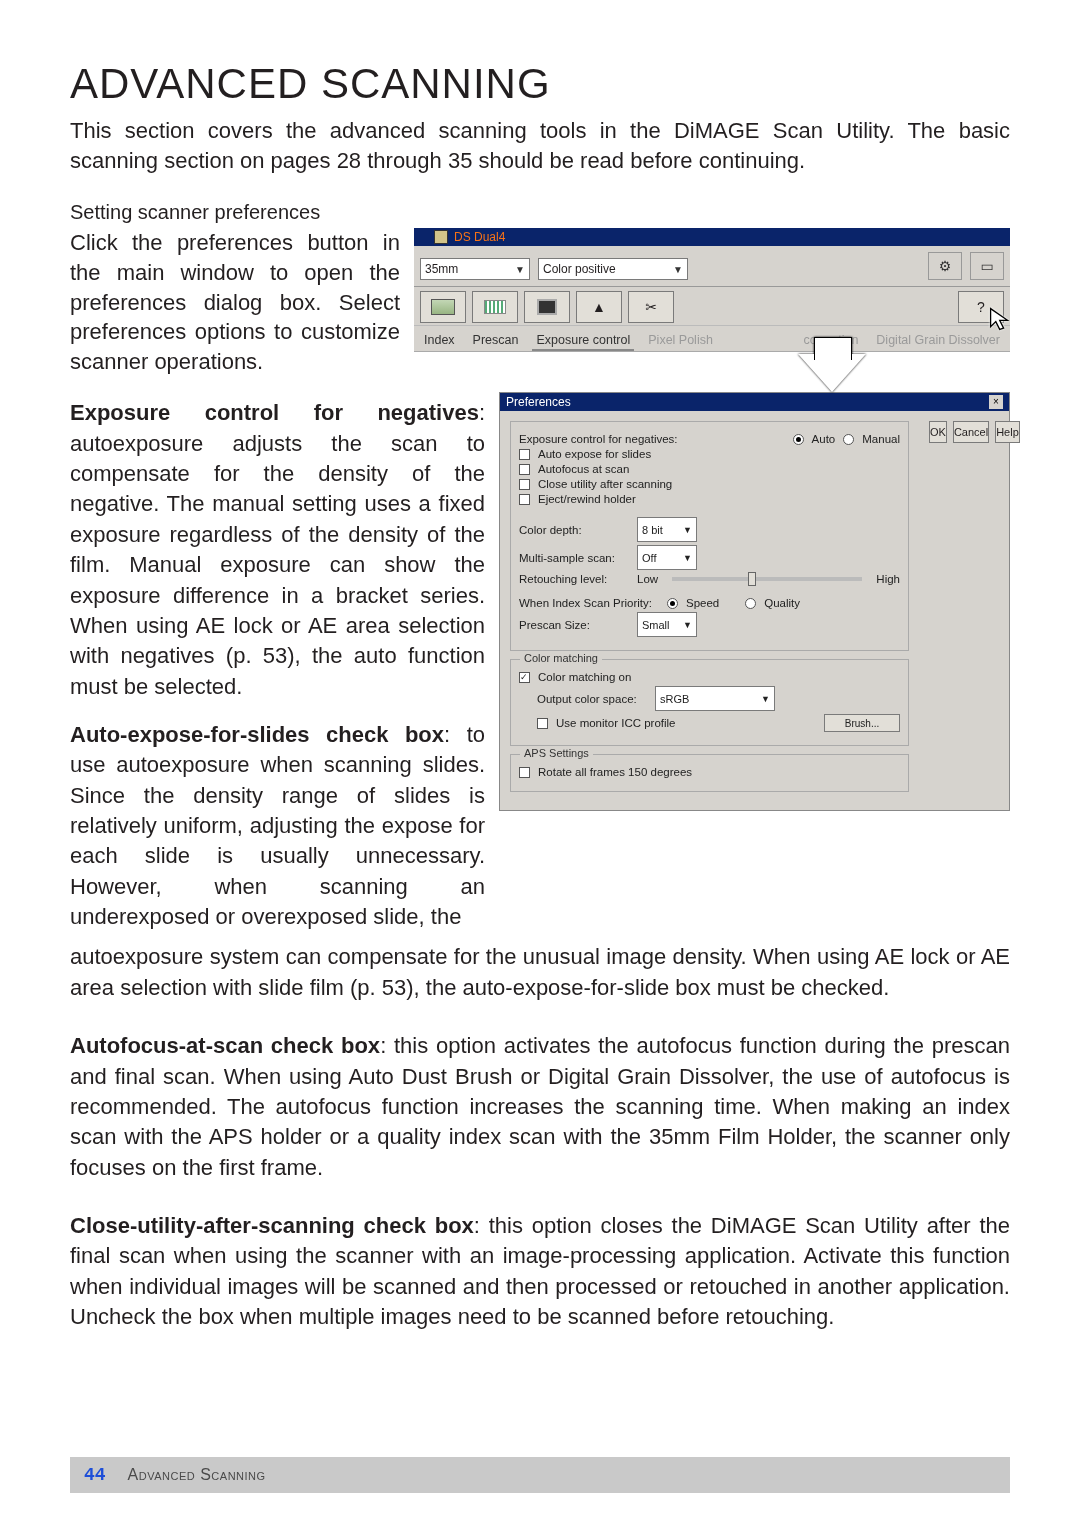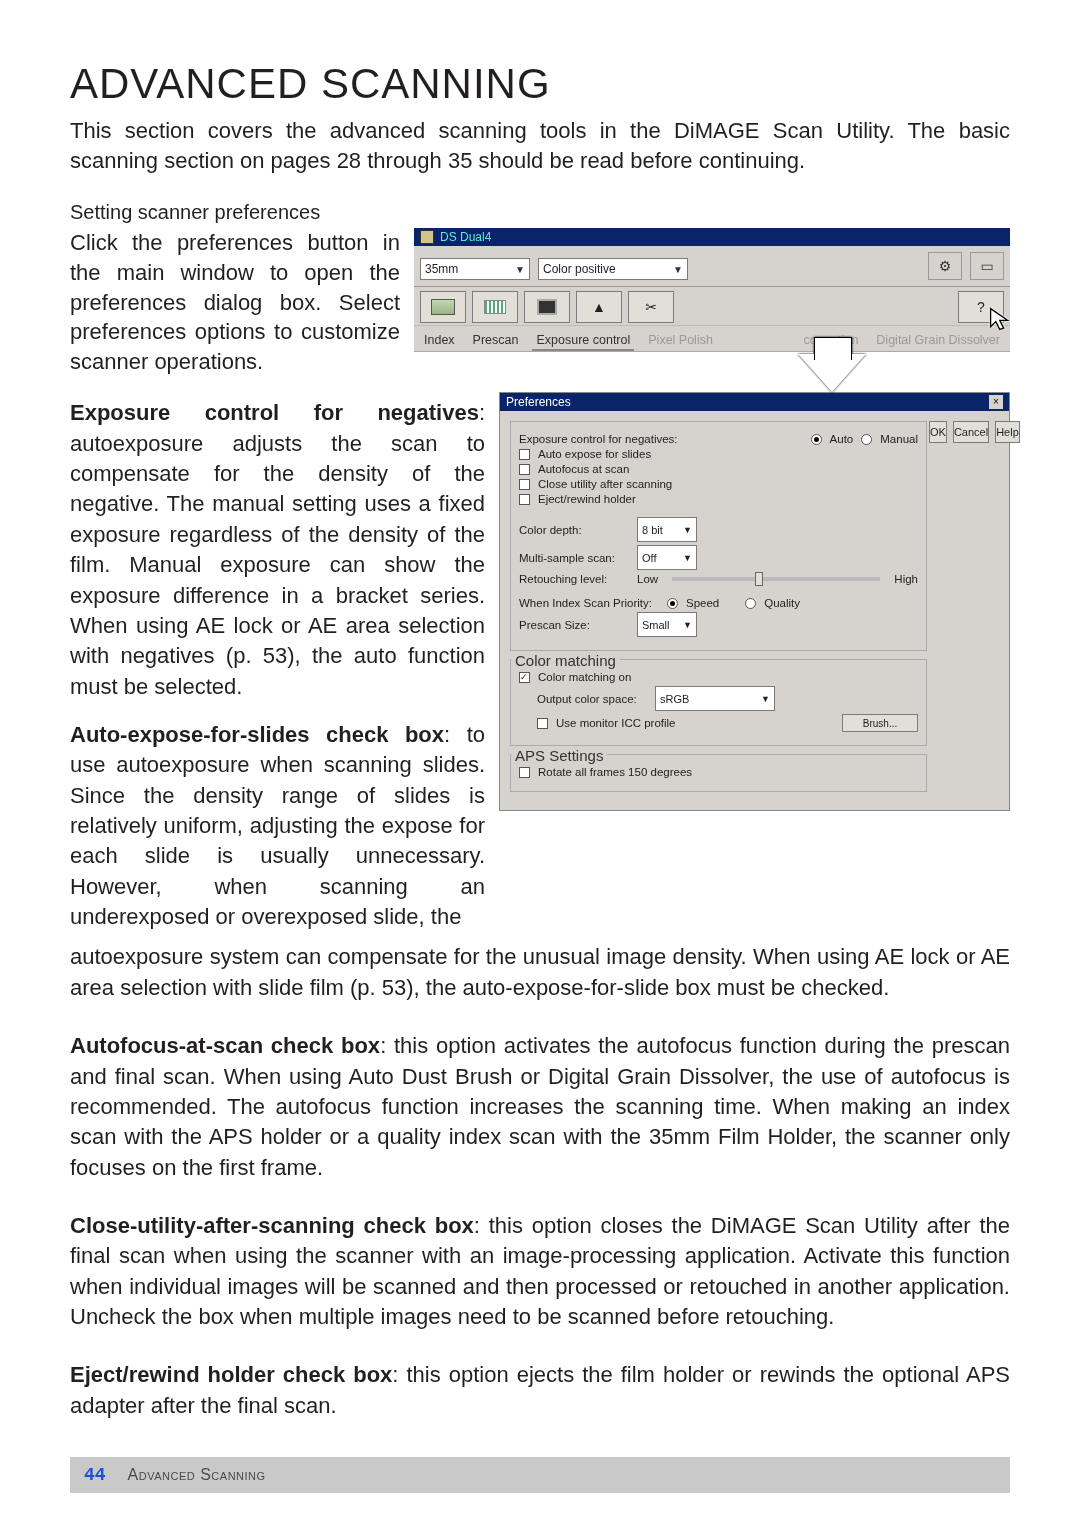--- a/index.html
+++ b/index.html
@@ -15,21 +15,21 @@
   .leftcol2 { width: 415px; font-size: 22px; line-height: 1.38; text-align: justify; }
   .para b { font-weight: 700; }
   .body { font-size: 22px; line-height: 1.38; text-align: justify; margin-top: 10px; }
   .sp { height: 18px; }
   .footer { position: absolute; left: 70px; right: 70px; bottom: 40px; background: #c9c9c9; height: 36px; display: flex; align-items: center; padding-left: 14px; gap: 22px; }
   .footer .pg { font-size: 18px; color: #1d4ed8; font-weight: 700; font-family: Liberation Mono, monospace; }
   .footer .sec { font-size: 16px; color: #4a4a4a; letter-spacing: 0.5px; font-variant: small-caps; }
 
   
   .app { border: 0; width: 100%; }
-  .titlebar { background: #0a246a; color: #5eead4; font-size: 12px; padding: 2px 6px; display: flex; align-items: center; gap: 6px; }
+  .titlebar { background: #0a246a; color: #f97316; font-size: 12px; padding: 2px 20px; display: flex; align-items: center; gap: 6px; }
   .logo-icon { width: 14px; height: 14px; background: #d2c48a; border: 1px solid #333; }
   .toolbar { background: #d6d3ce; padding: 6px; display: flex; align-items: flex-end; gap: 8px; border-bottom: 1px solid #999; }
   .sel { background: #fff; border: 1px solid #7a7a7a; height: 22px; font-size: 12px; padding: 1px 4px; min-width: 110px; display: inline-flex; align-items: center; justify-content: space-between; }
   .sel .arrow { font-size: 10px; color: #333; }
   .tbtn { width: 34px; height: 28px; background: #d6d3ce; border: 1px solid #999; display: inline-flex; align-items: center; justify-content: center; font-size: 14px; color: #333; }
   .iconrow { background: #d6d3ce; padding: 4px 6px 2px 6px; display: flex; gap: 6px; align-items: center; border-bottom: 1px solid #bbb; }
   .ibtn { width: 46px; height: 32px; border: 1px solid #7a7a7a; background: #e2dfd8; display: inline-flex; align-items: center; justify-content: center; font-size: 14px; }
   .ibtn .bars { width: 22px; height: 14px; background: repeating-linear-gradient(90deg, #5a7 0 2px, #fff 2px 4px); border: 1px solid #888; }
   .ibtn .film { width: 24px; height: 16px; border: 1px solid #555; background: linear-gradient(#c3d7b5,#98b583); position: relative; }
   .ibtn .mount { width: 20px; height: 16px; border: 2px solid #aaa; background: #333; }
@@ -39,38 +39,38 @@
   .tab.dim { color: #9a9a9a; }
   .tabstrip .right { margin-left: auto; display: flex; gap: 10px; }
 
   .arrow-down-wrap { display: flex; justify-content: center; margin: 2px 0 0 240px; }
   .arrow-down { width: 0; height: 0; border-left: 34px solid transparent; border-right: 34px solid transparent; border-top: 38px solid #fff; position: relative; filter: drop-shadow(0 0 1px #000); }
   .arrow-down::before { content: ""; position: absolute; left: -18px; top: -55px; width: 36px; height: 22px; background: #fff; border: 1px solid #000; border-bottom: none; }
 
   .pref { margin-top: -6px; border: 1px solid #888; background: #d6d3ce; }
   .pref-title { background: #0a246a; color: #fff; font-size: 12px; padding: 2px 6px; display: flex; justify-content: space-between; align-items: center; }
   .pref-title .x { width: 14px; height: 14px; background: #d6d3ce; color: #000; font-size: 10px; text-align: center; line-height: 14px; }
-  .pref-body { display: flex; padding: 10px 10px 10px 10px; gap: 2px; }
+  .pref-body { display: flex; padding: 10px 10px 10px 10px; gap: 20px; }
   .pref-main { flex: 1; font-size: 11.5px; color: #222; }
   .pref-side { width: 70px; display: flex; flex-direction: row; gap: 6px; }
   .pbtn { height: 22px; border: 1px solid #7a7a7a; background: #e2dfd8; font-size: 11px; display: flex; align-items: center; justify-content: center; }
   .group { border: 1px solid #aaa; padding: 8px 8px 10px 8px; margin-bottom: 8px; position: relative; }
   .row { display: flex; align-items: center; gap: 8px; margin: 3px 0; }
   .row label { font-size: 11.5px; }
   .chk { width: 11px; height: 11px; border: 1px solid #555; background: #fff; display: inline-block; }
   .chk.checked::after { content: "✓"; font-size: 9px; position: relative; top: -3px; left: 0; }
   .rad { width: 11px; height: 11px; border: 1px solid #555; border-radius: 50%; background: #fff; display: inline-block; position: relative; }
   .rad.checked::after { content: ""; position: absolute; left: 2px; top: 2px; width: 5px; height: 5px; background: #000; border-radius: 50%; }
   .lbl-right { margin-left: auto; }
   .fsel { background: #fff; border: 1px solid #7a7a7a; height: 25px; min-width: 60px; font-size: 11px; padding: 0 4px; display: inline-flex; align-items: center; justify-content: space-between; }
   .fsel .arrow { font-size: 9px; }
   .slider { flex: 1; height: 4px; background: #bbb; position: relative; margin: 0 6px; }
   .slider .thumb { position: absolute; left: 40%; top: -5px; width: 8px; height: 14px; background: #e2dfd8; border: 1px solid #666; }
   .loadbtn { width: 76px; height: 18px; border: 1px solid #7a7a7a; background: #e2dfd8; font-size: 10px; display: inline-flex; align-items: center; justify-content: center; margin-left: auto; }
-  .grouplabel { position: absolute; top: -8px; left: 0; background: #d6d3ce; padding: 0 4px; font-size: 15px; color: #333; }
+  .grouplabel { position: absolute; top: -8px; left: 9px; background: #d6d3ce; padding: 0 4px; font-size: 11px; color: #333; }
 
   .cursor-icon { position: absolute; width: 28px; height: 28px; color: #000; }
   .cursor-icon svg { filter: drop-shadow(0 0 1px #fff); }
 
   .rightfig-inner { position: relative; }
 </style>
 </head>
 <body>
 
 <div class="page">
@@ -271,19 +271,18 @@
       </div>
     </div>
   </div>
 
   <p class="body">autoexposure system can compensate for the unusual image density. When using AE lock or AE area selection with slide film (p. 53), the auto-expose-for-slide box must be checked.</p>
   <div class="sp"></div>
   <p class="body"><b>Autofocus-at-scan check box</b><span>: this option activates the autofocus function during the prescan and final scan. When using Auto Dust Brush or Digital Grain Dissolver, the use of autofocus is recommended. The autofocus function increases the scanning time. When making an index scan with the APS holder or a quality index scan with the 35mm Film Holder, the scanner only focuses on the first frame.</span></p>
   <div class="sp"></div>
   <p class="body"><b>Close-utility-after-scanning check box</b><span>: this option closes the DiMAGE Scan Utility after the final scan when using the scanner with an image-processing application. Activate this function when individual images will be scanned and then processed or retouched in another application. Uncheck the box when multiple images need to be scanned before retouching.</span></p>
   <div class="sp"></div>
-  <p class="body"><b>Eject/rewind holder check box</b><span>: this option ejects the film holder or rewinds the optional APS adapter after the final scan.</span></p>
 
   <div class="footer">
     <span class="pg">44</span>
     <span class="sec">Advanced Scanning</span>
   </div>
 </div>
 
 </body></html>

